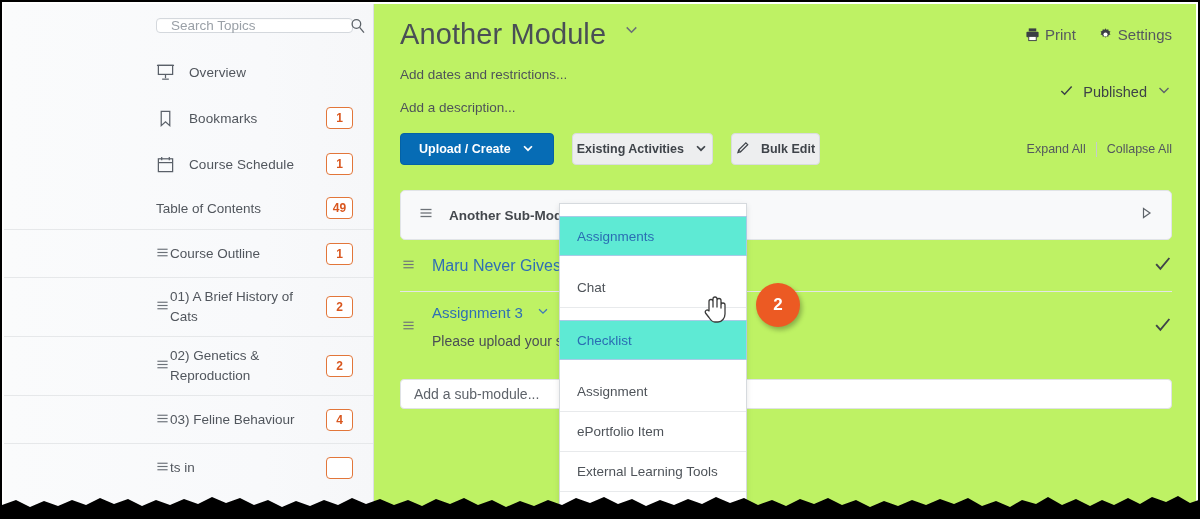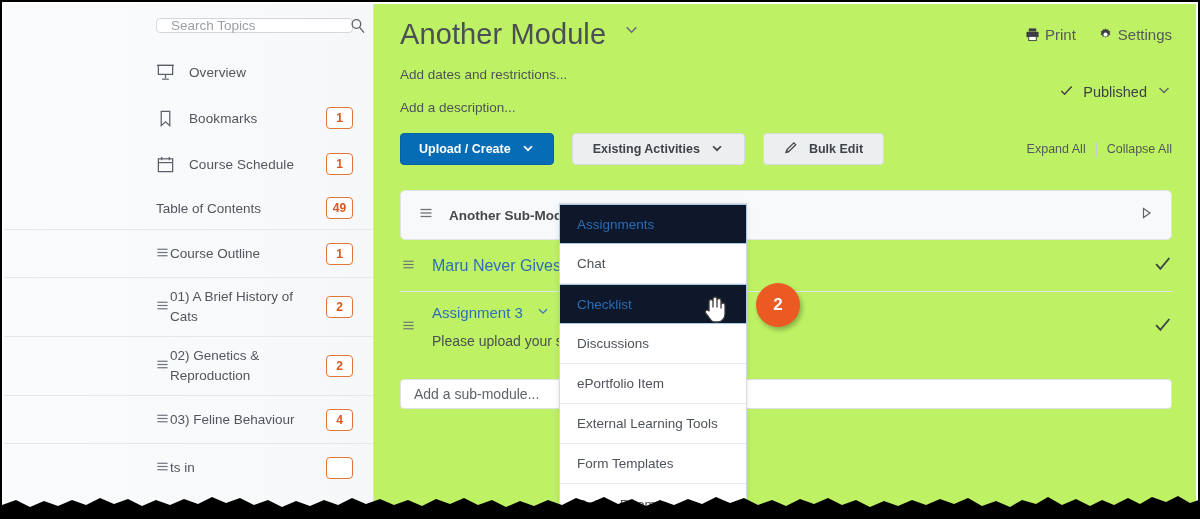--- a/index.html
+++ b/index.html
@@ -105,21 +105,21 @@
   .subline.two { margin-top:18px; }
 
   .pubrow { position:absolute; right:24px; top:78px; display:flex; align-items:center; gap:9px; }
   .pub-check { color:#3c4147; font-size:15px; }
   .pub-text { font-size:14.5px; color:#3d4247; }
   .pub-caret { color:#5e646a; }
 
   .toolbar { display:flex; align-items:center; gap:18px; margin-top:18px; }
   .btn {
     height:32px; border-radius:4px; display:inline-flex; align-items:center;
-    gap:10px; padding:0 20px; font-size:12.5px; font-weight:700;
+    gap:10px; padding:0 4px; font-size:12.5px; font-weight:700;
     cursor:default; white-space:nowrap;
   }
   .btn-primary { background:#066cb5; color:#ffffff; border:1px solid #0462a5; padding:0 18px; }
   .btn-sec { background:#edeeef; color:#3f444a; border:1px solid #d9dcdf; }
   .toolbar-links { margin-left:auto; display:flex; align-items:center; gap:10px; font-size:12.5px; color:#53585e; }
   .vsep { width:1px; height:15px; background:#c6cacd; }
 
   
   .submodule {
     margin-top:25px; height:50px;
@@ -160,23 +160,23 @@
     z-index:40;
   }
   .dd-item {
     height:40px; display:flex; align-items:center;
     padding:0 0 0 17px; font-size:13.5px; color:#4e5359;
     border-bottom:1px solid #e8eaec;
     position:relative;
   }
   .dd-item:last-child { border-bottom:none; }
   .dd-item.sel {
-    background:#0f172a; color:#2a6db3;
+    background:#5eead4; color:#2a6db3;
     border:1px solid #a8cbe6;
-    margin:0 -1px;
+    margin:12px -1px;
   }
 
   .badge-step {
     position:absolute; left:752px; top:279px;
     width:44px; height:44px; border-radius:50%;
     background:#ec5a23; color:#ffffff;
     display:flex; align-items:center; justify-content:center;
     font-size:17px; font-weight:700;
     box-shadow:2px 3px 5px rgba(0,0,0,.28);
     z-index:60;
@@ -458,21 +458,21 @@
     <div class="addsub">
       <span>Add a sub-module...</span>
     </div>
 
   </div>
 
   <div class="dropdown">
     <div class="dd-item sel">Assignments</div>
     <div class="dd-item">Chat</div>
     <div class="dd-item sel">Checklist</div>
-    <div class="dd-item">Discussions</div>
+    <div class="dd-item">Assignment</div>
     <div class="dd-item">ePortfolio Item</div>
     <div class="dd-item">External Learning Tools</div>
     <div class="dd-item">Form Templates</div>
     <div class="dd-item">Online Rooms</div>
   </div>
 
   <div class="cursor">
     <svg width="26" height="30" viewBox="0 0 26 30">
       <path d="M7 17 V7.5 a2 2 0 0 1 4 0 V13 V5 a2 2 0 0 1 4 0 v8 V6.5 a2 2 0 0 1 4 0 V14 v-3 a2 2 0 0 1 4 0 v9 c0 4-3 8-7 8 h-3 c-3 0-4.5-2-6-4.5 L3.5 19 a2 2 0 0 1 3.5-2z" fill="#ffffff" stroke="#3a3a3a" stroke-width="1.3" stroke-linejoin="round"></path>
     </svg>

